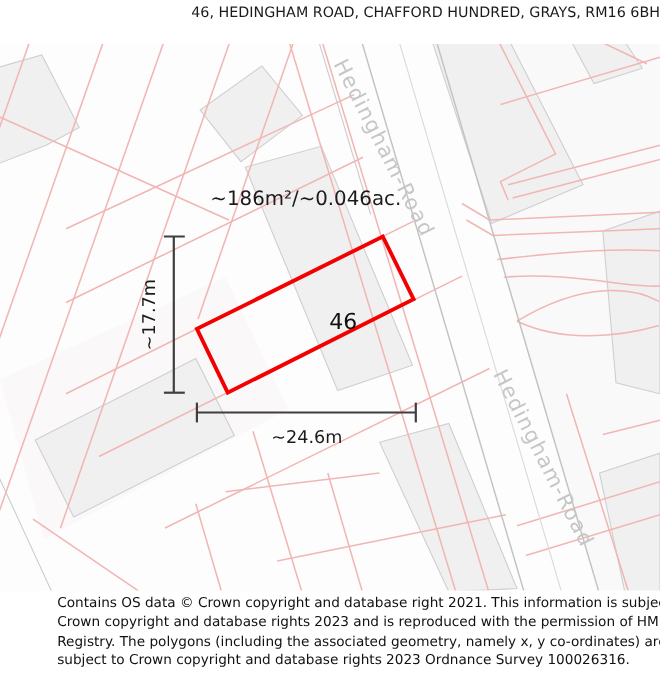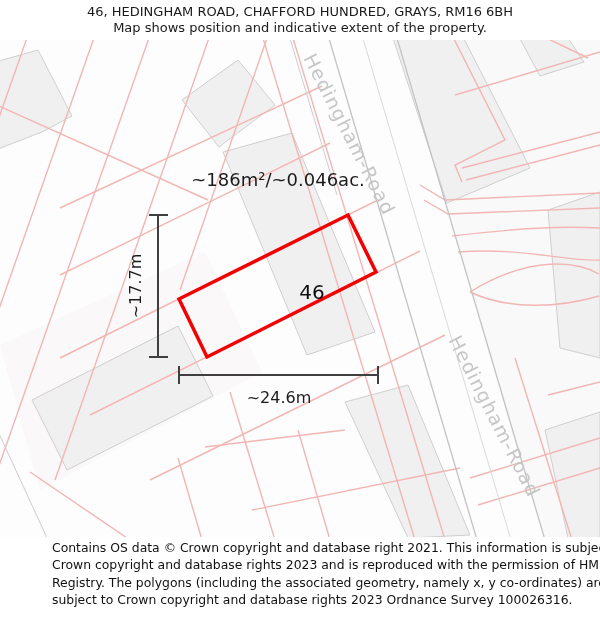--- a/index.html
+++ b/index.html
@@ -1,37 +1,36 @@
 <!DOCTYPE html>
 <html><head>
 <meta charset="utf-8">
 <style>
   html,body{margin:0;padding:0;background:#ffffff;}
   body{width:600px;height:625px;overflow:hidden;position:relative;
        font-family:"DejaVu Sans","Liberation Sans",sans-serif;color:#111;}
   .header{position:absolute;top:0;left:0;width:600px;height:40px;background:#fff;
-          text-align:center;z-index:5;}
+          text-align:right;z-index:5;}
   .header .t1{font-size:13px;line-height:17px;padding-top:3px;color:#1a1a1a;}
   .header .t2{font-size:13px;line-height:16px;color:#1a1a1a;}
   .mapwrap{position:absolute;top:40px;left:0;width:600px;height:497px;background:#fdfdfd;overflow:hidden;}
   svg{display:block;}
   svg text{font-family:"DejaVu Sans","Liberation Sans",sans-serif;}
   .roadlabel{font-size:19px;fill:#c6c6c6;letter-spacing:1px;}
   .dimtext{font-size:16px;fill:#1b1b1b;}
   .areatext{font-size:18px;fill:#1b1b1b;}
   .plotnum{font-size:20px;fill:#111;}
   .footer{position:absolute;top:537px;left:0;width:592px;padding:2px 4px;background:#fff;
           font-size:12.4px;line-height:17.4px;color:#111;margin-left:48px;}
 </style>
 </head>
 <body>
 
 <div class="header">
   <div class="t1">46, HEDINGHAM ROAD, CHAFFORD HUNDRED, GRAYS, RM16 6BH</div>
-  <div class="t2">Map shows position and indicative extent of the property.</div>
 </div>
 
 <div class="mapwrap">
 <svg width="600" height="497" viewBox="0 0 600 497">
 
   <g>
     <polygon points="396,-5 600,-5 600,500 545,500" fill="#faf9f9"></polygon>
     <polygon points="0,305 205,212 262,332 40,450" fill="#faf8f8"></polygon>
   </g>
 

